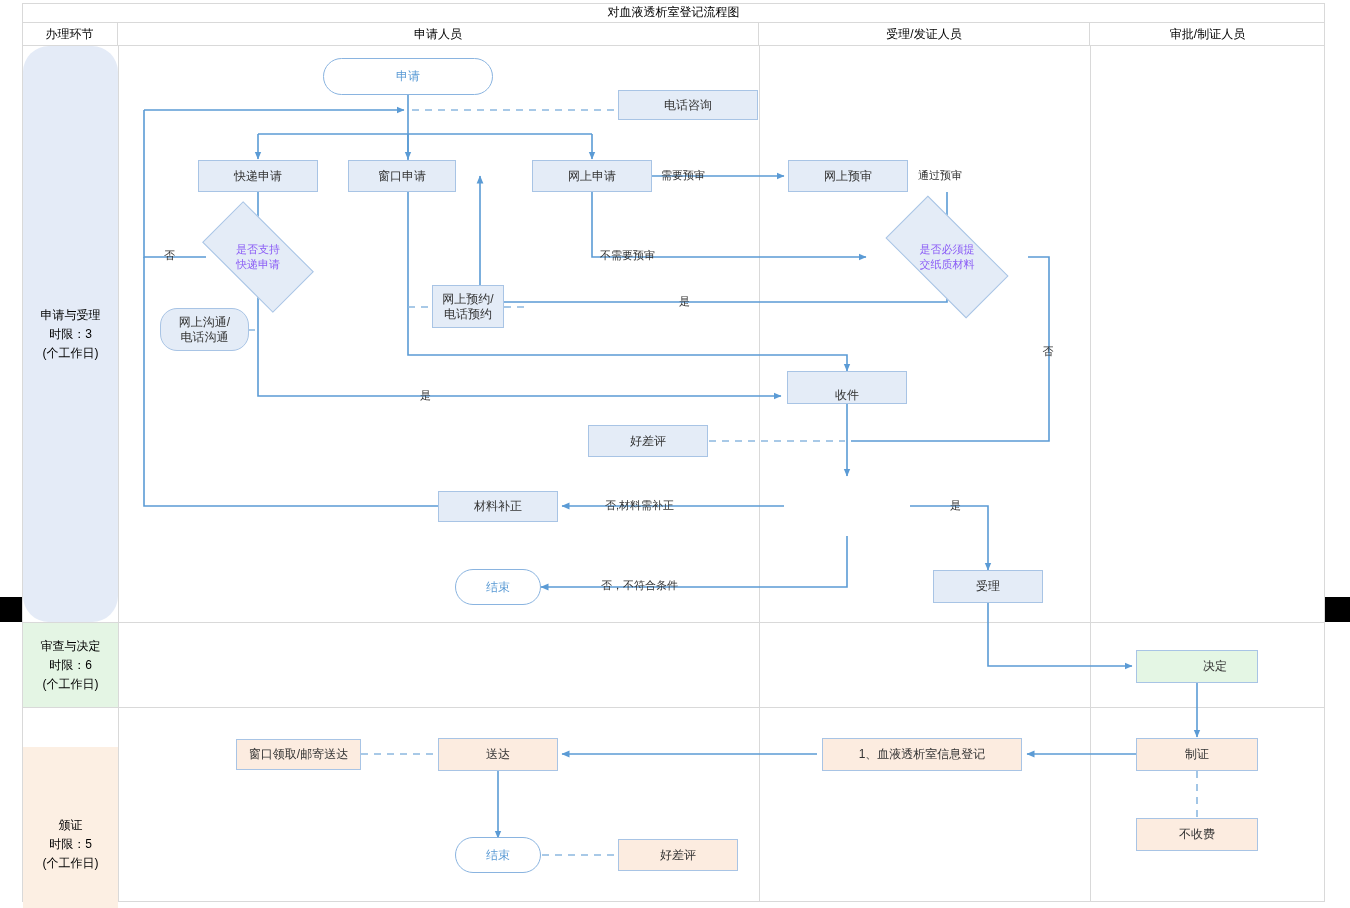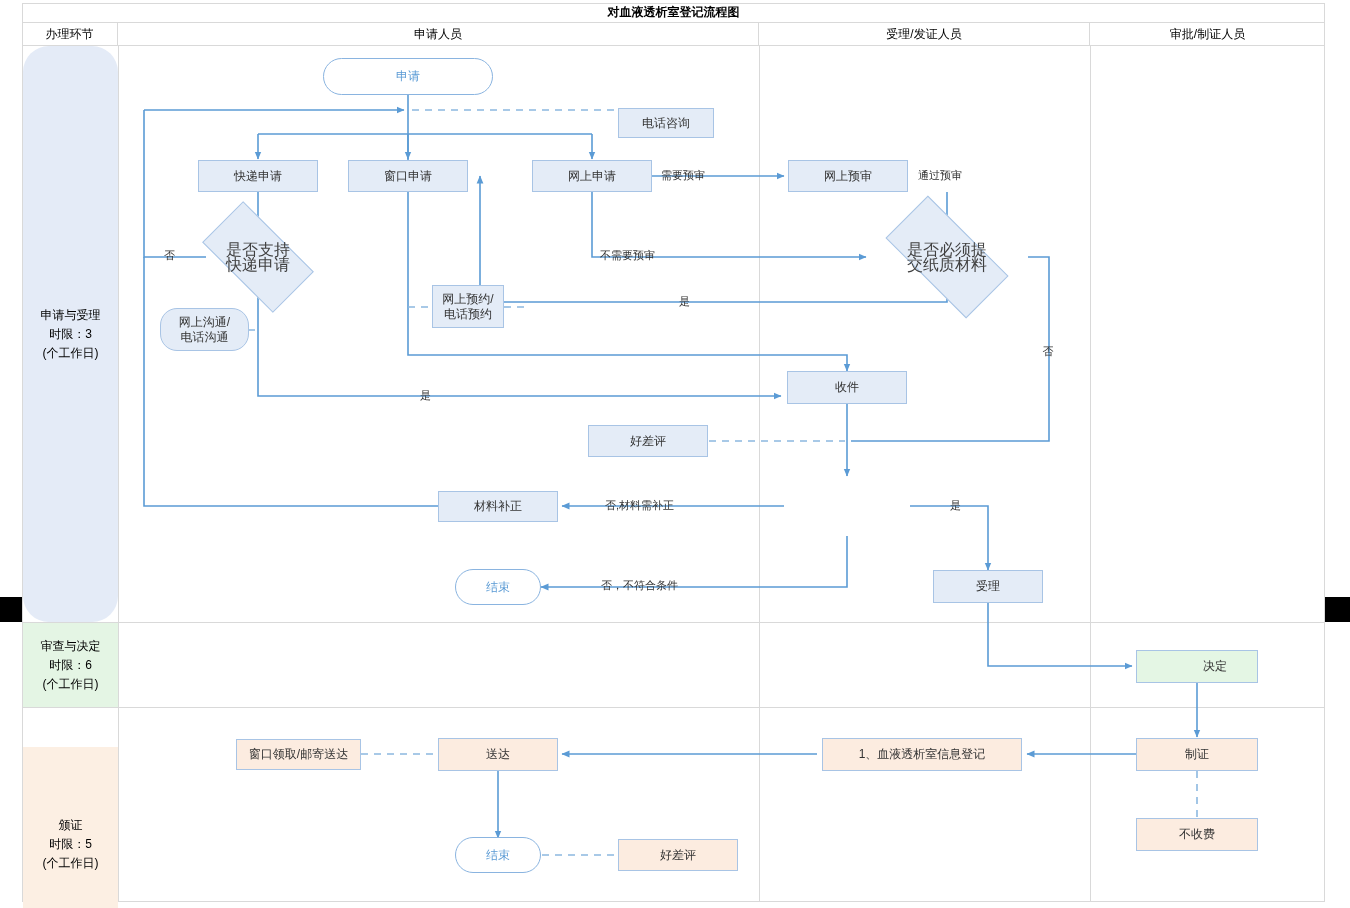--- a/index.html
+++ b/index.html
@@ -5,21 +5,21 @@
   html,body{margin:0;padding:0;background:#ffffff;}
   body{font-family:"Liberation Sans","DejaVu Sans",sans-serif;}
   #page{position:relative;width:1350px;height:908px;background:#ffffff;overflow:hidden;}
 
   
   .frame{position:absolute;left:22px;top:3px;width:1303px;height:899px;
          border:1px solid #d9d9d9;box-sizing:border-box;}
   .title-row{position:absolute;left:22px;top:3px;width:1303px;height:20px;
              border-bottom:1px solid #d9d9d9;box-sizing:border-box;
              display:flex;align-items:center;justify-content:center;}
-  .title-row span{font-size:12px;color:#000;font-weight:bold;}
+  .title-row span{font-size:12px;color:#000;font-weight:normal;}
   .head-row{position:absolute;left:22px;top:23px;width:1303px;height:23px;
             border-bottom:1px solid #d9d9d9;box-sizing:border-box;}
   .head-cell{position:absolute;top:0;height:23px;display:flex;align-items:center;
              justify-content:center;font-size:12px;color:#000;
              border-right:1px solid #d9d9d9;box-sizing:border-box;}
   .hc0{left:0;width:96px;}
   .hc1{left:96px;width:641px;}
   .hc2{left:737px;width:331px;}
   .hc3{left:1068px;width:235px;border-right:none;}
 
@@ -46,21 +46,21 @@
         justify-content:center;text-align:center;font-size:12px;line-height:15px;
         color:#333;z-index:3;}
   .rect-blue{background:#e4ecf7;border:1px solid #a8c4e5;}
   .rect-orange{background:#fcece0;border:1px solid #a8c4e5;}
   .rect-green{background:#e4f6e4;border:1px solid #a8c4e5;padding-left:36px;}
   .term{background:#ffffff;border:1px solid #8ab4e0;border-radius:20px;color:#5b9bd5;}
   .diamond{background:transparent;border:none;}
   .diamond .dshape{position:absolute;left:0;top:0;width:100%;height:100%;
         background:#e4ecf7;border:1px solid #a8c4e5;
         transform:rotate(45deg);box-sizing:border-box;}
-  .diamond .dtext{position:relative;z-index:2;font-size:16px;line-height:15px;color:#404040;}
+  .diamond .dtext{position:relative;z-index:2;font-size:11px;line-height:15px;color:#8b5cf6;}
 
   
   .edge-label{position:absolute;font-size:11px;color:#333;z-index:4;white-space:nowrap;
               background:transparent;}
   svg.wires{position:absolute;left:0;top:0;width:1350px;height:908px;z-index:1;
             pointer-events:none;}
   .ln{stroke:#5b9bd5;stroke-width:1.6;fill:none;}
   .ln-d{stroke:#8cb8e0;stroke-width:1.6;fill:none;stroke-dasharray:7 6;}
 
   
@@ -182,28 +182,28 @@
 
     <path class="ln" d="M498,771 L498,838" marker-end="url(#ar)"></path>
 
     <path class="ln-d" d="M542,855 L618,855"></path>
   </svg>
 
   <div class="node term" style="left:323px;top:58px;width:170px;height:37px;">
     <span>申请</span>
   </div>
 
-  <div class="node rect-blue" style="left:618px;top:108px;width:96px;height:30px;">
+  <div class="node rect-blue" style="left:618px;top:90px;width:140px;height:30px;">
     <span>电话咨询</span>
   </div>
 
   <div class="node rect-blue" style="left:198px;top:160px;width:120px;height:32px;">
     <span>快递申请</span>
   </div>
-  <div class="node rect-blue" style="left:348px;top:160px;width:120px;height:32px;">
+  <div class="node rect-blue" style="left:348px;top:160px;width:108px;height:32px;">
     <span>窗口申请</span>
   </div>
   <div class="node rect-blue" style="left:532px;top:160px;width:120px;height:32px;">
     <span>网上申请</span>
   </div>
   <div class="node rect-blue" style="left:788px;top:160px;width:120px;height:32px;">
     <span>网上预审</span>
   </div>
 
   <div class="node diamond" style="left:208px;top:228px;width:100px;height:58px;">
@@ -217,21 +217,21 @@
   </div>
 
   <div class="node rect-blue" style="left:160px;top:308px;width:89px;height:43px;border-radius:17px;">
     <span>网上沟通/<br>电话沟通</span>
   </div>
 
   <div class="node rect-blue" style="left:432px;top:285px;width:72px;height:43px;">
     <span>网上预约/<br>电话预约</span>
   </div>
 
-  <div class="node rect-blue" style="left:787px;top:371px;width:120px;height:33px;">
+  <div class="node rect-blue" style="left:787px;top:371px;width:120px;height:33px;align-items:flex-end;">
     <span>收件</span>
   </div>
 
   <div class="node rect-blue" style="left:588px;top:425px;width:120px;height:32px;">
     <span>好差评</span>
   </div>
 
 
   <div class="node rect-blue" style="left:438px;top:491px;width:120px;height:31px;">
     <span>材料补正</span>

